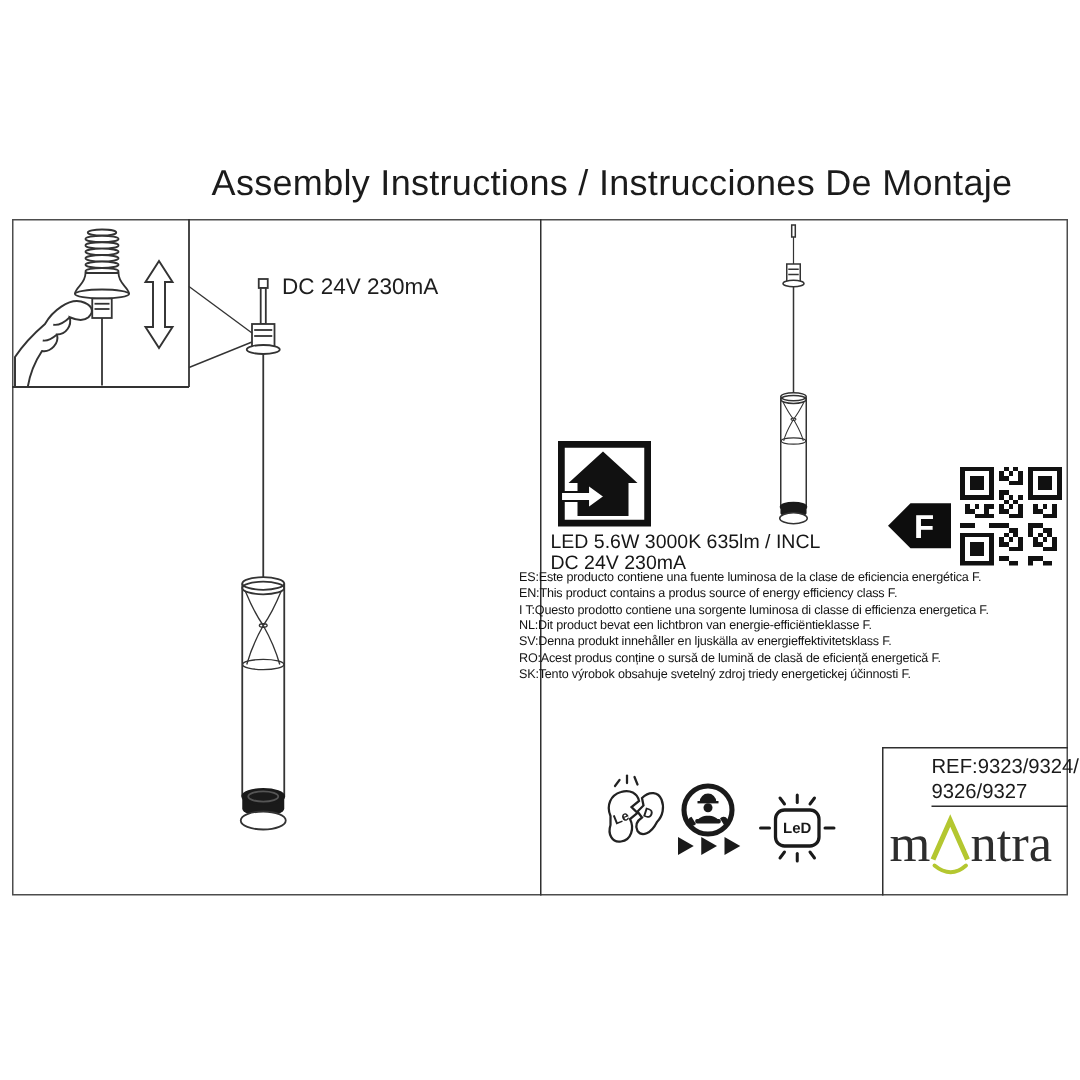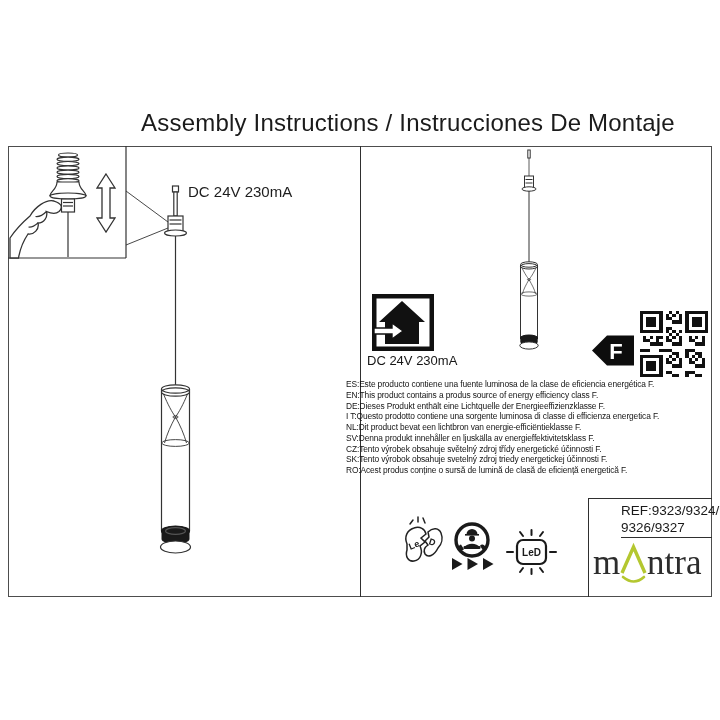--- a/index.html
+++ b/index.html
@@ -145,20 +145,21 @@
 </svg>
 
 <svg class="abs" style="left:372px;top:294px;" width="64" height="60" viewBox="0 0 64 60">
   <rect x="0" y="0" width="62" height="57" fill="#111"></rect>
   <rect x="4.5" y="4.5" width="53" height="48" fill="#fff"></rect>
   <path d="M7,28 L30,7 L53,28 L47,28 L47,50 L13,50 L13,28 Z" fill="#111"></path>
   <path d="M2,34 L20,34 L20,29 L31,37 L20,45 L20,40 L2,40 Z" fill="#fff" stroke="#111" stroke-width="1.4"></path>
 </svg>
 
 <div class="abs spec-block">
+  <div>LED 5.6W 3000K 635lm / INCL</div>
   <div>DC 24V 230mA</div>
 </div>
 
 <svg class="abs" style="left:590px;top:333px;" width="46" height="36" viewBox="0 0 46 36">
   <path d="M2,17.5 L17,2.5 L44,2.5 L44,32.5 L17,32.5 Z" fill="#0d0d0d"></path>
   <text x="26" y="25.5" text-anchor="middle" font-size="22" font-weight="600" fill="#fff">F</text>
 </svg>
 
 <svg id="qr" class="abs" style="left:640px;top:311px;" width="68" height="66" viewBox="0 0 21 21" preserveAspectRatio="none" shape-rendering="crispEdges" fill="#111">
     <rect x="0" y="0" width="1" height="1"></rect>
@@ -353,27 +354,25 @@
     <rect x="10" y="20" width="1" height="1"></rect>
     <rect x="11" y="20" width="1" height="1"></rect>
     <rect x="14" y="20" width="1" height="1"></rect>
     <rect x="17" y="20" width="1" height="1"></rect>
     <rect x="18" y="20" width="1" height="1"></rect>
   </svg>
 
 <div class="abs lang-block">
   <div>ES:Este producto contiene una fuente luminosa de la clase de eficiencia energética F.</div>
   <div>EN:This product contains a produs source of energy efficiency class F.</div>
-  <div>DE:Dieses Produkt enthält eine Lichtquelle der Energieeffizienzklasse F.</div>
   <div>I T:Questo prodotto contiene una sorgente luminosa di classe di efficienza energetica F.</div>
   <div>NL:Dit product bevat een lichtbron van energie-efficiëntieklasse F.</div>
   <div>SV:Denna produkt innehåller en ljuskälla av energieffektivitetsklass F.</div>
-  <div>CZ:Tento výrobek obsahuje světelný zdroj třídy energetické účinnosti F.</div>
+  <div>RO:Acest produs conține o sursă de lumină de clasă de eficiență energetică F.</div>
   <div>SK:Tento výrobok obsahuje svetelný zdroj triedy energetickej účinnosti F.</div>
-  <div>RO:Acest produs conține o sursă de lumină de clasă de eficiență energetică F.</div>
 </div>
 
 <svg class="abs" style="left:398px;top:512px;" width="46" height="66" viewBox="0 0 46 66">
   <g stroke="#222" fill="#fff" stroke-width="1.5" stroke-linecap="round">
     <line x1="12" y1="12" x2="15" y2="8"></line>
     <line x1="20" y1="10" x2="20" y2="5"></line>
     <line x1="27" y1="11" x2="25" y2="6"></line>
     <path d="M9,32 C6,25 9,18 16,16 C22,14 27,17 28,22 L23,26 L27,30 L22,34 C25,40 23,48 16,49 C10,50 7,44 9,38 Z"></path>
     <path d="M30,20 C35,15 41,16 43,21 C45,26 44,32 40,36 C36,44 30,46 27,42 C25,38 27,35 30,33 L27,29 L31,25 Z"></path>
   </g>

